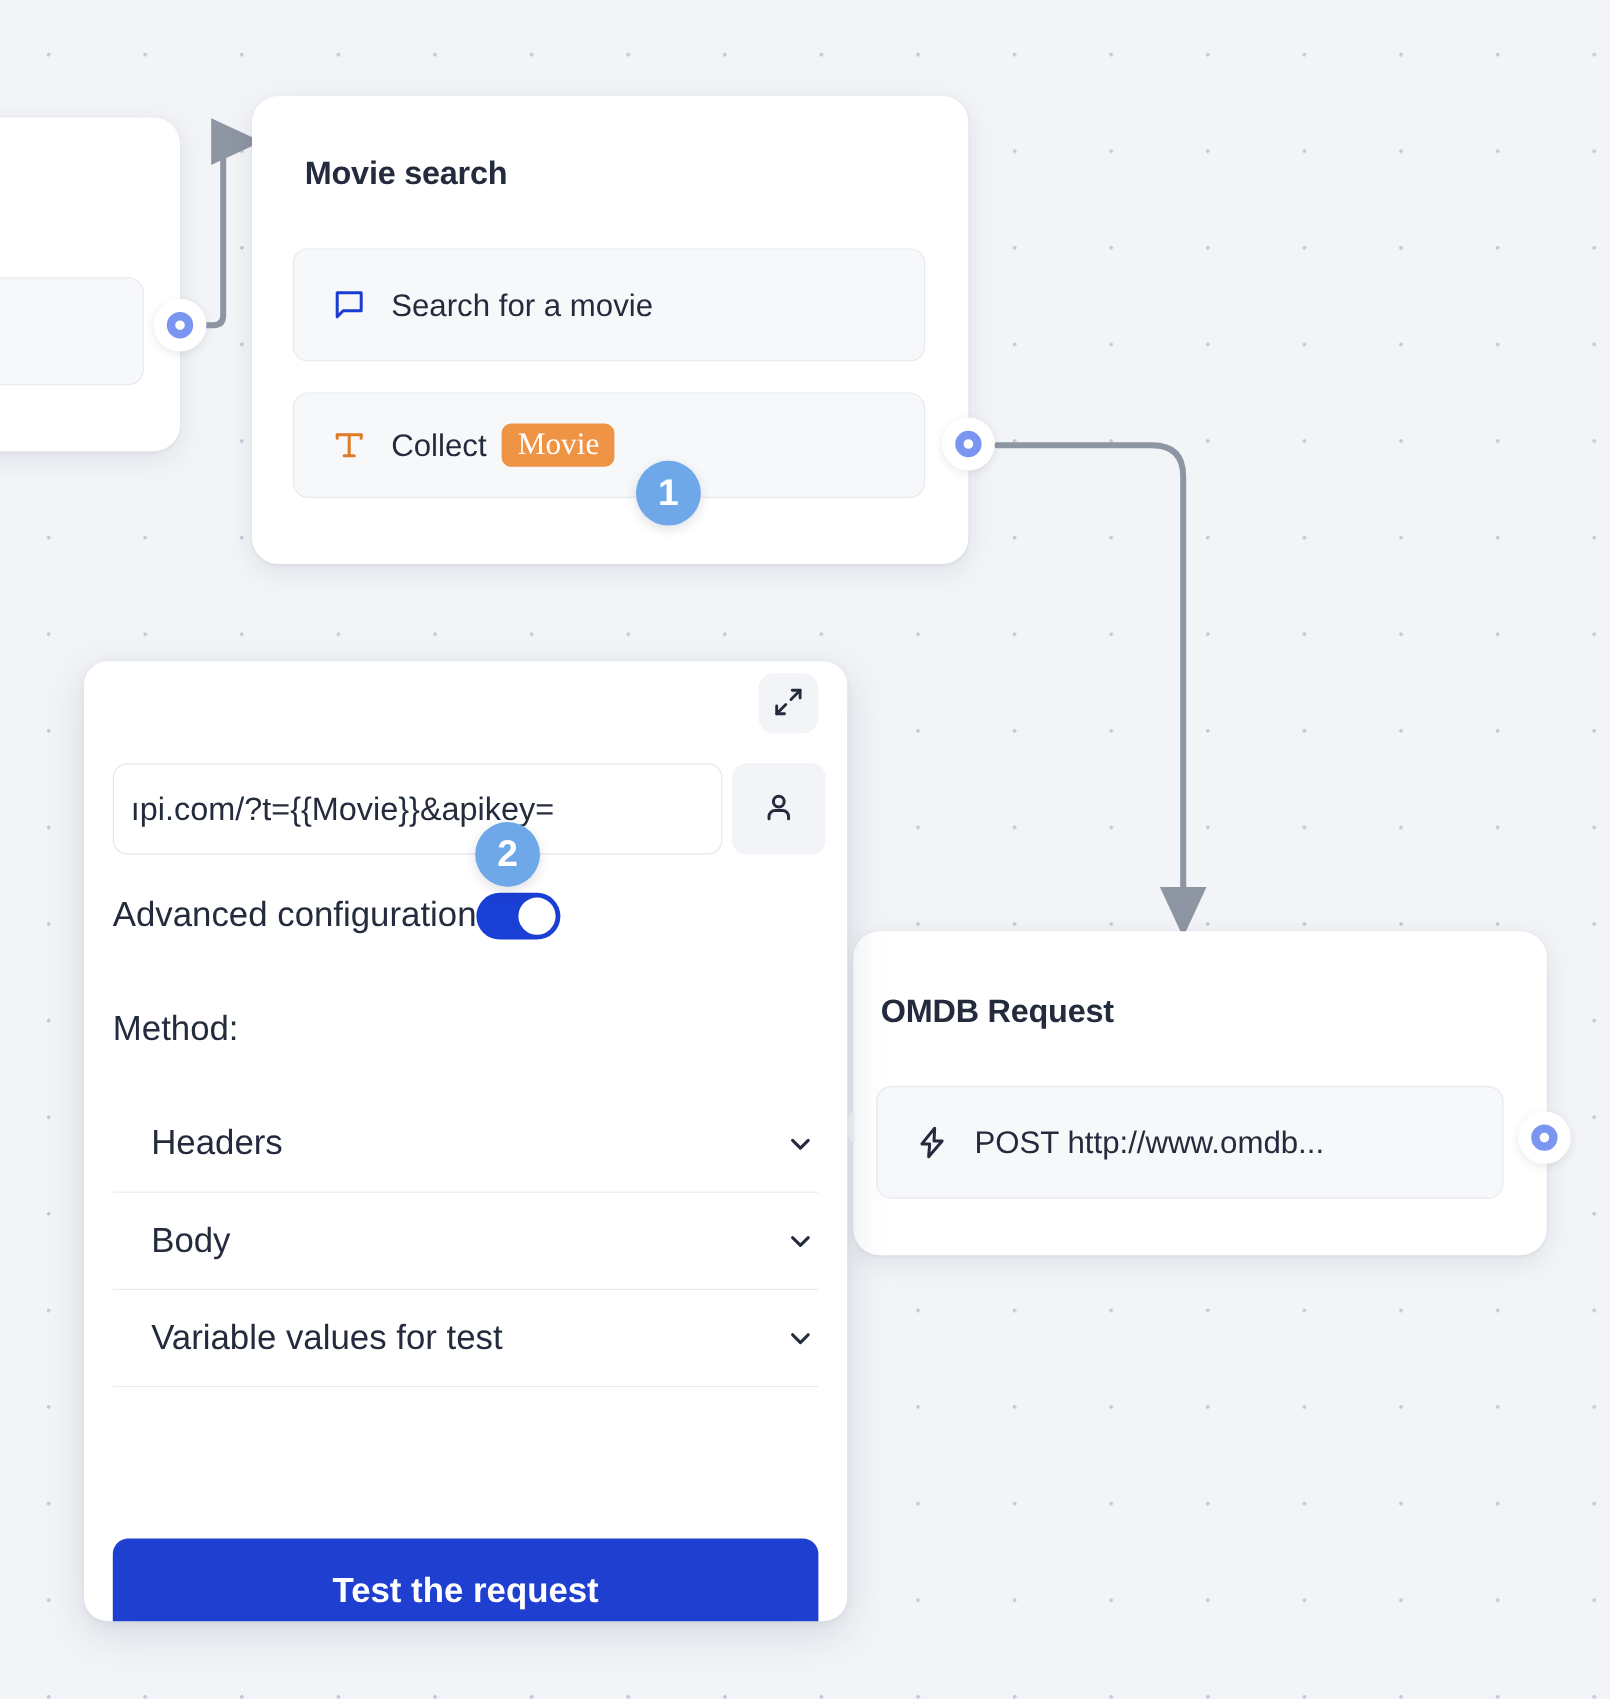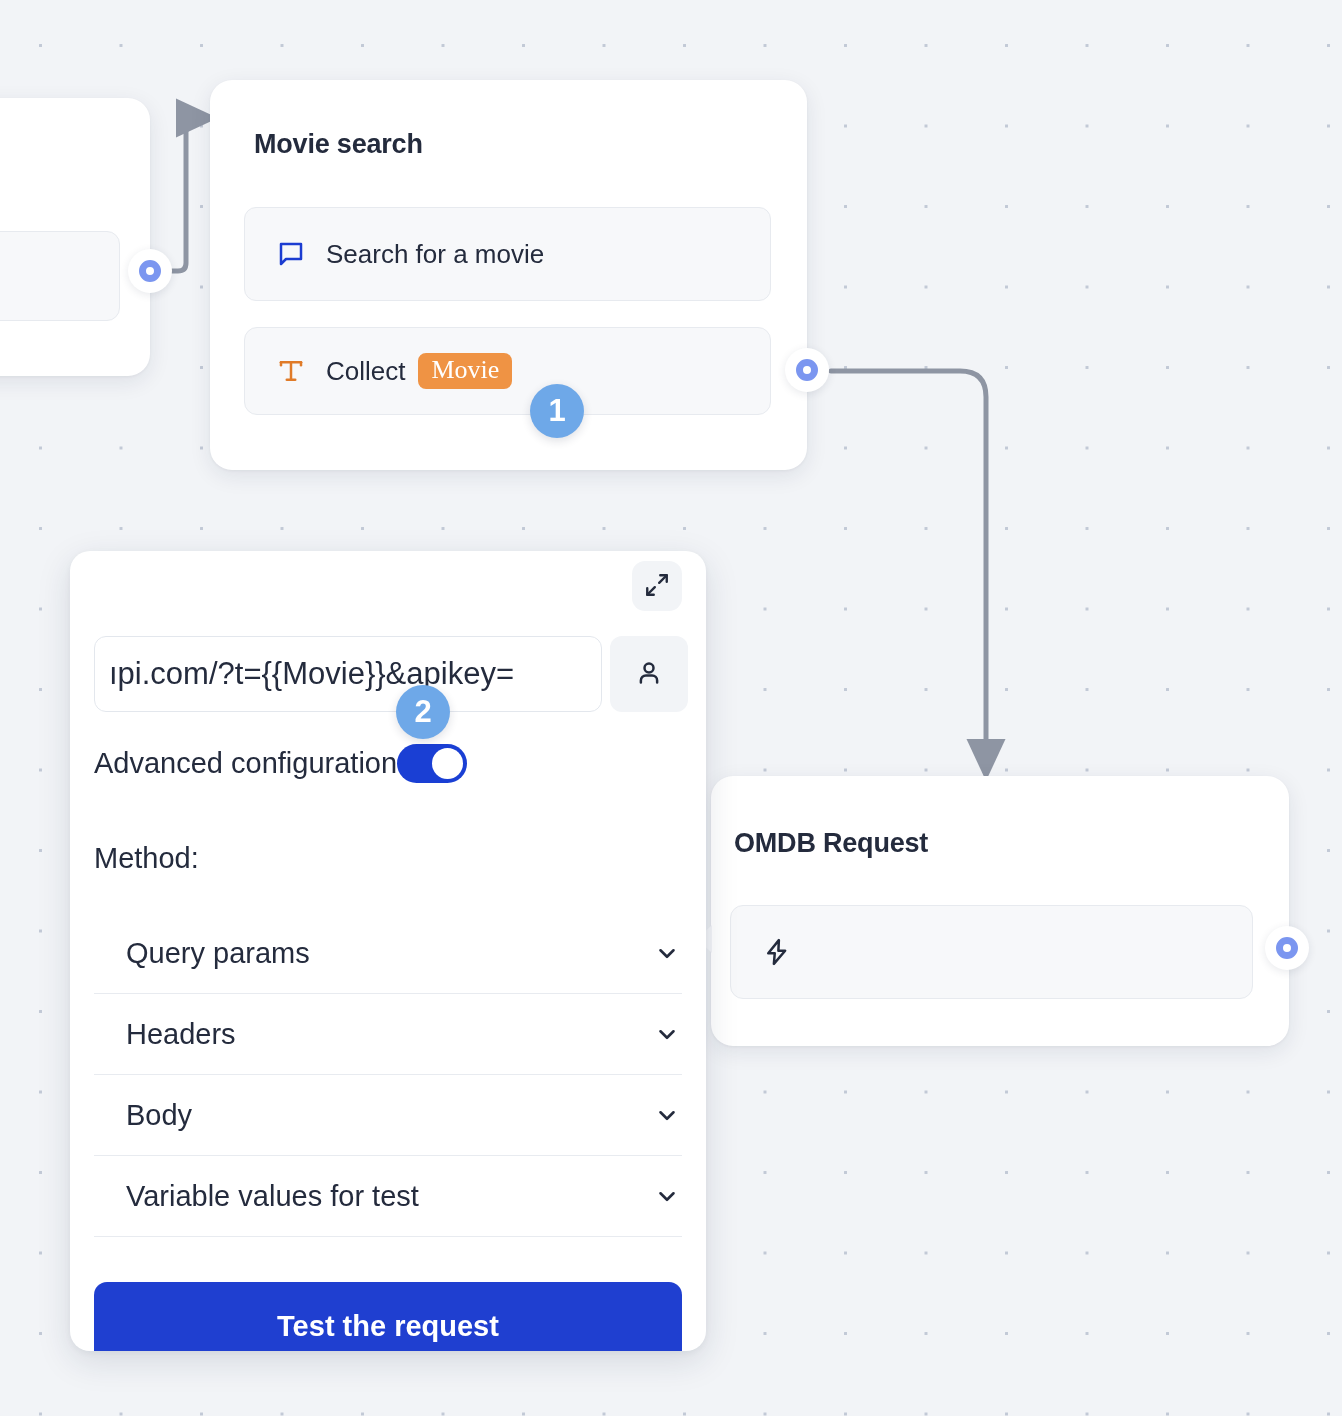--- a/index.html
+++ b/index.html
@@ -229,21 +229,21 @@
     align-items: stretch;
     gap: 8px;
   }
   #url-input {
     width: 508px;
     height: 76px;
     box-sizing: border-box;
     border: 1px solid #e3e7ed;
     border-radius: 12px;
     background: #ffffff;
-    font-size: 31px;
+    font-size: 27px;
     color: #242b3d;
     padding: 0 14px;
     font-family: "Liberation Sans", sans-serif;
     outline: none;
   }
   #user-btn {
     width: 78px;
     height: 76px;
     border-radius: 12px;
     background: #f2f4f7;
@@ -426,20 +426,21 @@
 
   <div class="node" id="node-omdb">
     <div class="node-pointer"></div>
     <div class="node-title">OMDB Request</div>
     <div class="node-row row-pad" id="row-omdb-post">
       <span class="node-row-icon icon-gap">
         <svg width="30" height="30" viewBox="0 0 24 24" fill="none" stroke="#242b3d" stroke-width="2" stroke-linejoin="round" stroke-linecap="round">
           <path d="M13.5 2.5 L5 13 h5.2 L9.5 21.5 L18.5 11 h-5.4 z"></path>
         </svg>
       </span>
+      <span class="node-row-label">POST http://www.omdb...</span>
     </div>
   </div>
 
   <div class="endpoint" id="endpoint-left"></div>
   <div class="endpoint" id="endpoint-movie"></div>
   <div class="endpoint" id="endpoint-omdb"></div>
 
   <div id="config-panel">
 
     <button id="expand-btn">
@@ -469,28 +470,20 @@
       <span class="field-label">Advanced configuration</span>
       <span class="toggle"></span>
     </div>
 
     <div id="method-row">
       <span class="field-label">Method:</span>
     </div>
 
     <div id="accordion">
 
-      <div class="acc-item">
-        <span class="acc-label">Query params</span>
-        <span>
-          <svg class="chev" width="26" height="26" viewBox="0 0 24 24" fill="none" stroke="#242b3d" stroke-width="2.4" stroke-linecap="round" stroke-linejoin="round">
-            <path d="M6 9.5 L12 15.5 L18 9.5"></path>
-          </svg>
-        </span>
-      </div>
 
       <div class="acc-item">
         <span class="acc-label">Headers</span>
         <span>
           <svg class="chev" width="26" height="26" viewBox="0 0 24 24" fill="none" stroke="#242b3d" stroke-width="2.4" stroke-linecap="round" stroke-linejoin="round">
             <path d="M6 9.5 L12 15.5 L18 9.5"></path>
           </svg>
         </span>
       </div>
 

